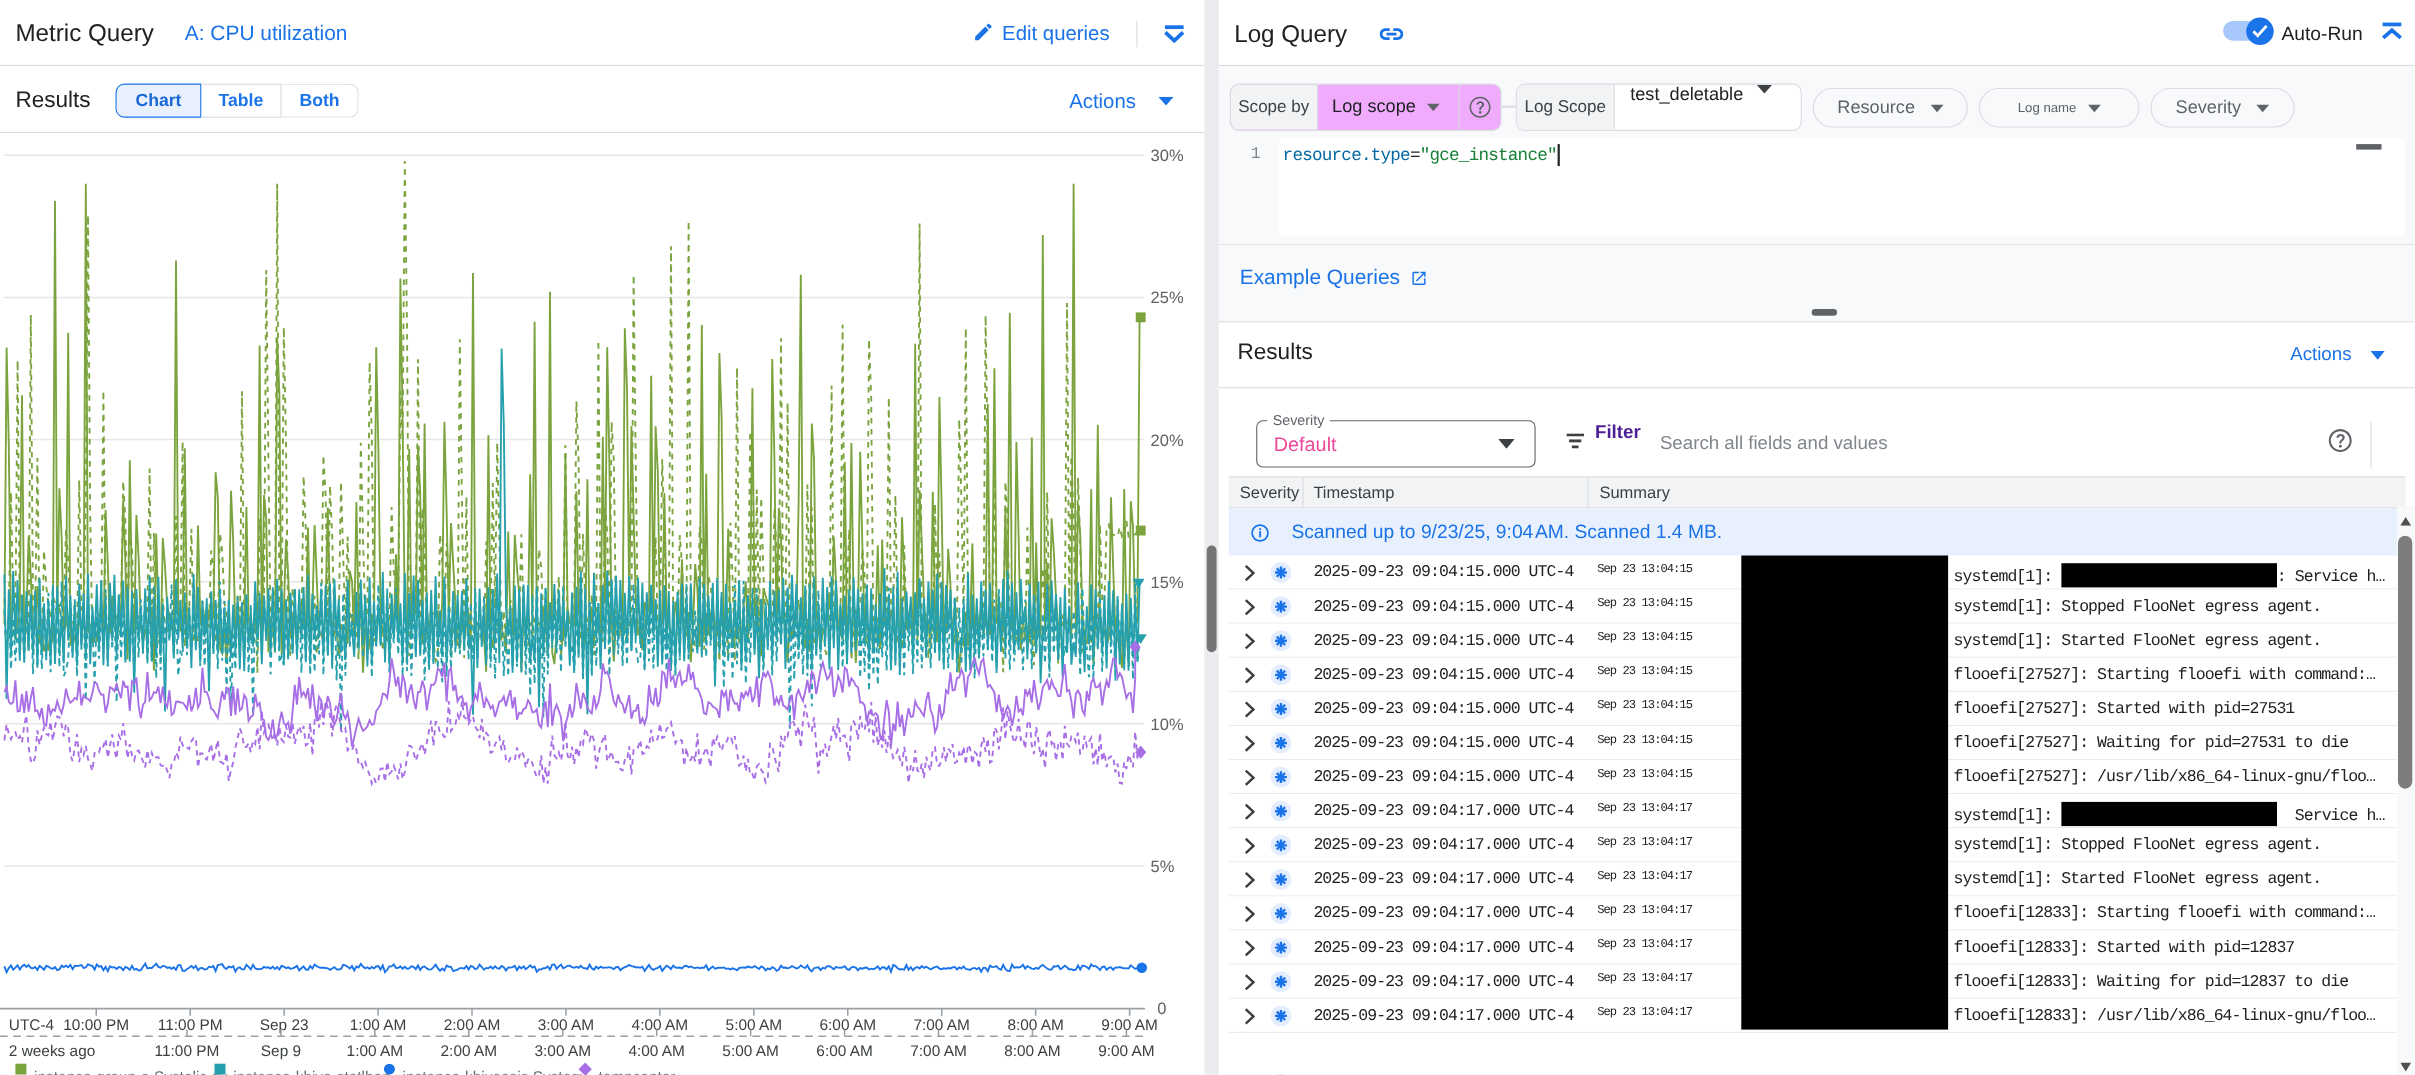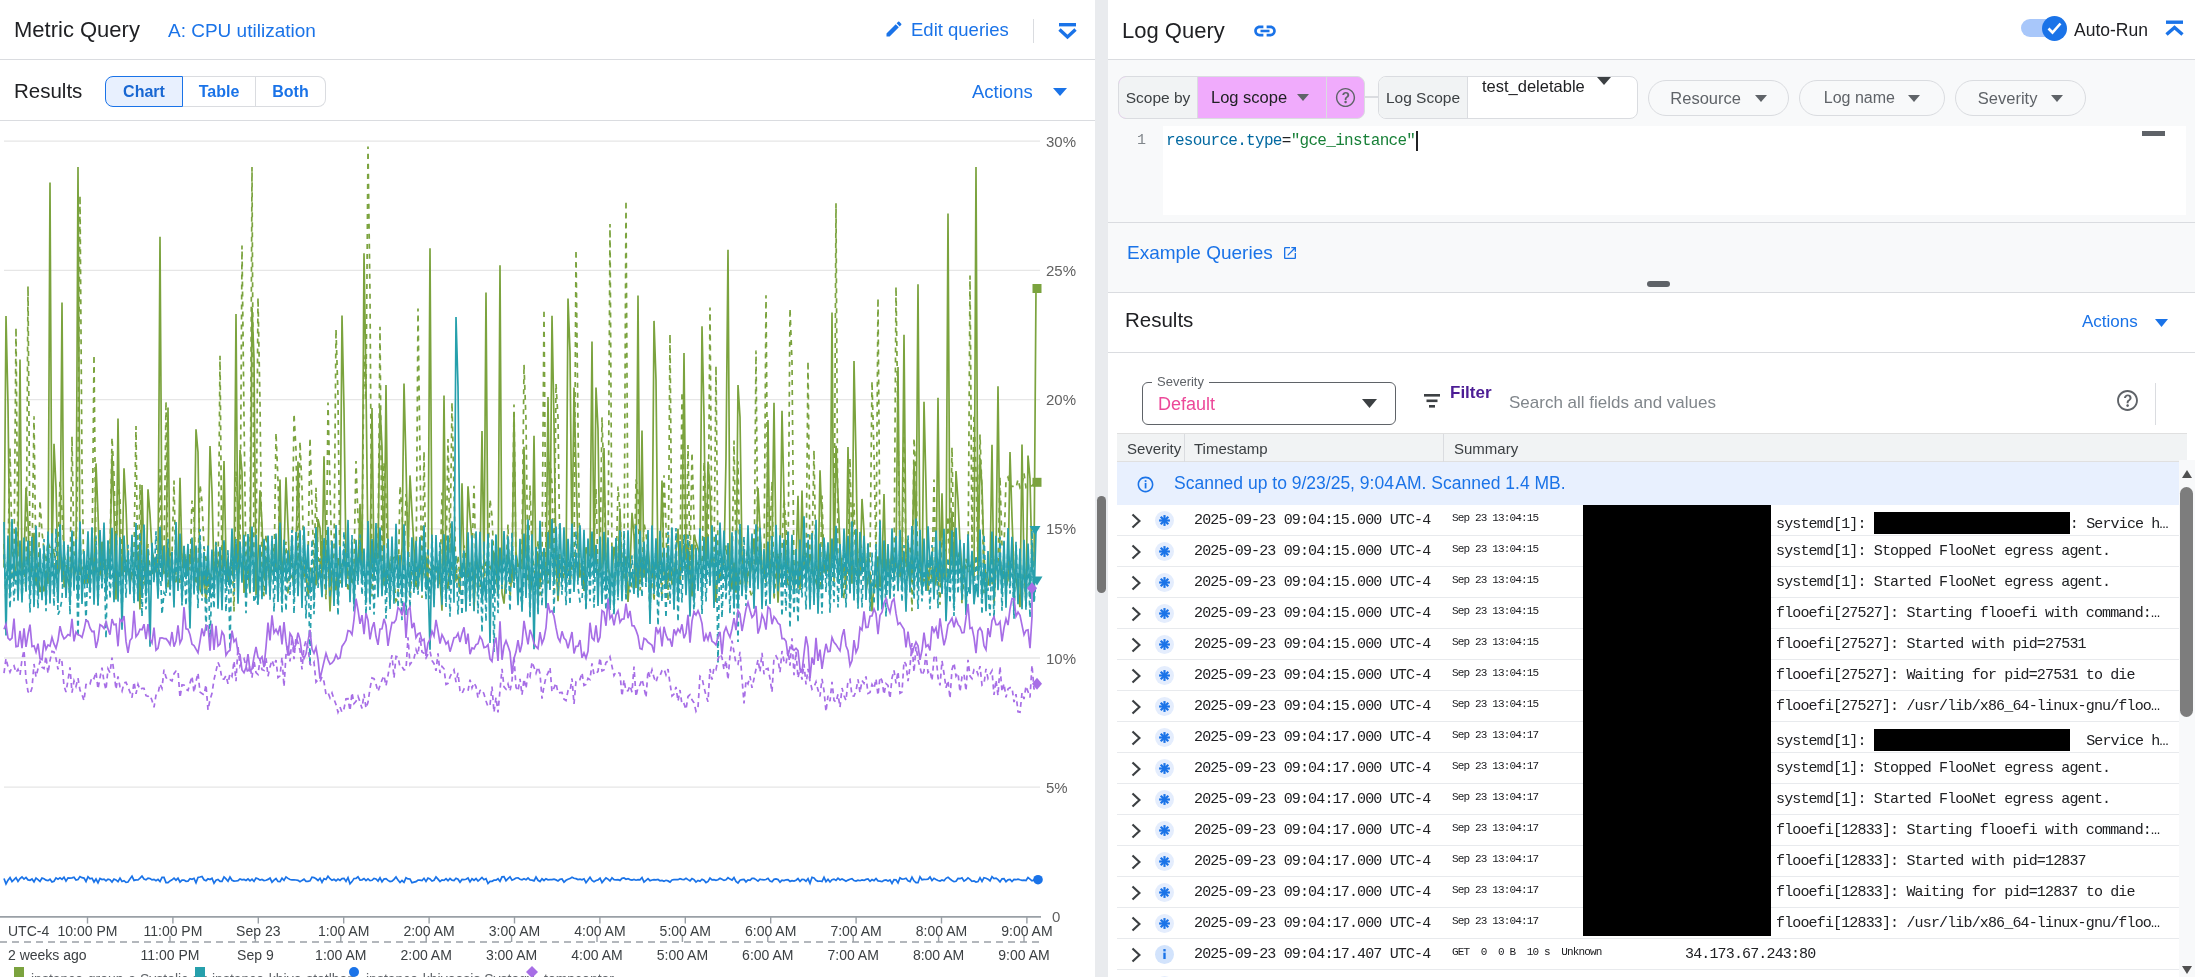--- a/index.html
+++ b/index.html
@@ -167,21 +167,21 @@
     <div style="width:89px;background:#f1f3f4;display:flex;align-items:center;justify-content:center;font-size:15.5px;font-weight:500;color:#3c4043;border-right:1px solid #dadce0">Log Scope</div>
     <div style="flex:1;display:flex;padding-left:14px;font-size:16.5px;color:#202124">test_deletable
       <svg style="margin-left:12px" width="14" height="8" viewBox="0 0 14 8">
           <path d="M0 0 L14 0 L7 8 Z" fill="#3c4043"></path>
         </svg>
     </div>
   </div>
   <div class="abs" style="left:540px;top:80px;width:141px;height:36px;border:1px solid #dadce0;border-radius:18px;display:flex;align-items:center;justify-content:center;font-size:16.5px;color:#5f6368">Resource&nbsp;&nbsp;&nbsp;<svg width="12" height="7" viewBox="0 0 12 7">
         <path d="M0 0 L12 0 L6 7 Z" fill="#5f6368"></path>
       </svg></div>
-  <div class="abs" style="left:691px;top:80px;width:146px;height:36px;border:1px solid #dadce0;border-radius:18px;display:flex;align-items:center;justify-content:center;font-size:16px;color:#5f6368">Log name&nbsp;&nbsp;&nbsp;<svg width="12" height="7" viewBox="0 0 12 7">
+  <div class="abs" style="left:691px;top:80px;width:146px;height:36px;border:1px solid #dadce0;border-radius:18px;display:flex;align-items:center;justify-content:center;font-size:12px;color:#5f6368">Log name&nbsp;&nbsp;&nbsp;<svg width="12" height="7" viewBox="0 0 12 7">
         <path d="M0 0 L12 0 L6 7 Z" fill="#5f6368"></path>
       </svg></div>
   <div class="abs" style="left:847px;top:80px;width:131px;height:36px;border:1px solid #dadce0;border-radius:18px;display:flex;align-items:center;justify-content:center;font-size:16.5px;color:#5f6368">Severity&nbsp;&nbsp;&nbsp;<svg width="12" height="7" viewBox="0 0 12 7">
         <path d="M0 0 L12 0 L6 7 Z" fill="#5f6368"></path>
       </svg></div>
 
   <div class="abs" style="left:0;top:125px;width:1087px;height:97px;background:#f8f9fa"></div>
   <div class="abs" style="left:55px;top:126px;width:1023px;height:89px;background:#fff"></div>
   <div class="abs mono" style="left:29px;top:132px;font-size:15px;color:#80868b">1</div>
   <div class="abs mono" style="left:58px;top:132px;font-size:16px;letter-spacing:-0.7px"><span style="color:#0369a1">resource.type</span><span style="color:#202124">=</span><span style="color:#188038">"gce_instance"</span></div>
@@ -495,35 +495,20 @@
             <line x1="-6" y1="0" x2="6" y2="0"></line>
             <line x1="-4.2" y1="-4.2" x2="4.2" y2="4.2"></line>
             <line x1="-4.2" y1="4.2" x2="4.2" y2="-4.2"></line>
           </g>
         </svg>
       </span>
       <span class="ts mono">2025-09-23 09:04:17.000 UTC-4</span>
       <span class="sm mono">Sep 23 13:04:17</span>
       <span class="su mono">flooefi[12833]: /usr/lib/x86_64-linux-gnu/floo…</span>
     </div>
-    <div class="lrow" style="top:939px">
-      <svg class="chev" width="10" height="16" viewBox="0 0 10 16">
-        <path d="M1.5 1.5 L8.5 8 L1.5 14.5" stroke="#3c4043" stroke-width="2.2" fill="none"></path>
-      </svg>
-      <span class="sev">
-        <svg width="19" height="19" viewBox="-10.5 -10.5 21 21">
-          <circle cx="0" cy="0" r="10.5" fill="#d2e3fc"></circle>
-          <rect x="-1.3" y="-2" width="2.6" height="7" fill="#1a73e8"></rect>
-          <rect x="-1.3" y="-6" width="2.6" height="2.6" fill="#1a73e8"></rect>
-        </svg>
-      </span>
-      <span class="ts mono">2025-09-23 09:04:17.407 UTC-4</span>
-      <span class="sm mono">GET  0  0 B  10 s  Unknown</span>
-      <span class="su mono" style="left:568px">34.173.67.243:80</span>
-    </div>
     <div class="lrow" style="top:970px">
       <span class="sev">
         <svg width="19" height="19" viewBox="-10.5 -10.5 21 21">
           <circle cx="0" cy="0" r="10.5" fill="#e4edfd"></circle>
           <g stroke="#1a73e8" stroke-width="2.4">
             <line x1="0" y1="-6" x2="0" y2="6"></line>
             <line x1="-6" y1="0" x2="6" y2="0"></line>
             <line x1="-4.2" y1="-4.2" x2="4.2" y2="4.2"></line>
             <line x1="-4.2" y1="4.2" x2="4.2" y2="-4.2"></line>
           </g>

